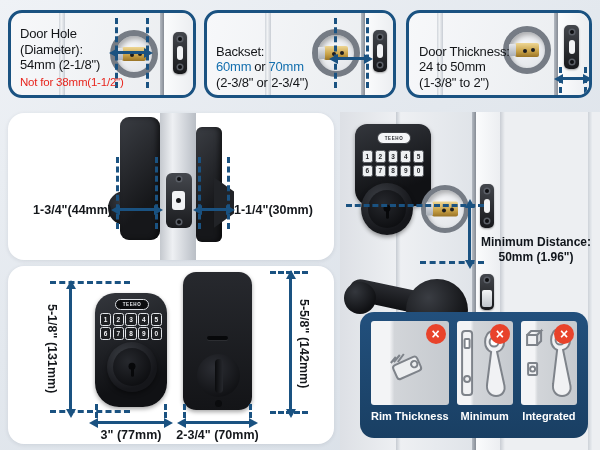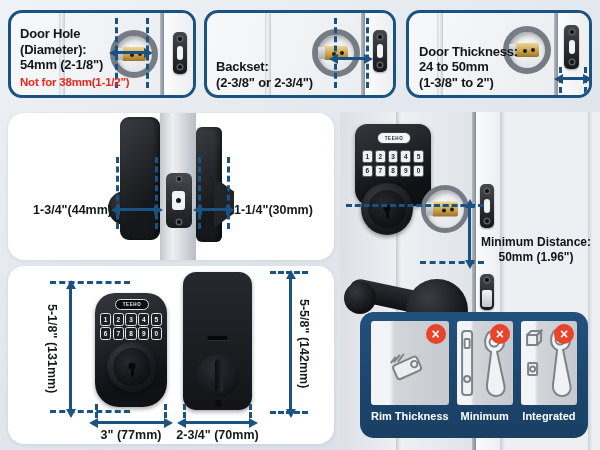--- a/index.html
+++ b/index.html
@@ -32,21 +32,21 @@
   .harrow::before,.harrow::after{content:"";position:absolute;top:50%;width:0;height:0;border:5px solid transparent;}
   .harrow::before{left:-8px;transform:translateY(-50%);border-left:0;border-right:9px solid #1a5281;}
   .harrow::after{right:-8px;transform:translateY(-50%);border-right:0;border-left:9px solid #1a5281;}
   .varrow{position:absolute;width:3px;background:#1a5281;z-index:4;}
   .varrow::before,.varrow::after{content:"";position:absolute;left:50%;width:0;height:0;border:5px solid transparent;}
   .varrow::before{top:-8px;transform:translateX(-50%);border-top:0;border-bottom:9px solid #1a5281;}
   .varrow::after{bottom:-8px;transform:translateX(-50%);border-bottom:0;border-top:9px solid #1a5281;}
   .dimlabel{position:absolute;font-weight:bold;color:#15181c;font-size:12.5px;white-space:nowrap;z-index:5;}
   .vtext{writing-mode:vertical-rl;text-orientation:mixed;display:flex;align-items:center;justify-content:center;}
   
-  .spec-text{position:absolute;z-index:6;font-weight:bold;color:#141619;font-size:13px;line-height:15.5px;letter-spacing:-.2px;}
+  .spec-text{position:absolute;z-index:6;font-weight:normal;color:#141619;font-size:13px;line-height:15.5px;letter-spacing:-.2px;}
   .spec-text .warn{color:#e8251d;font-size:11.5px;margin-top:2px;}
   .blue{color:#136fae;}
   .bk span{margin-right:3px;}
   
   .wpanel{position:absolute;background:#fff;border-radius:16px;box-shadow:0 1px 4px rgba(30,40,60,.10);z-index:2;}
   
   .body-dark{position:absolute;background:linear-gradient(135deg,#3a3d43,#16171a 70%);border-radius:9px;box-shadow:inset -3px 0 5px rgba(0,0,0,.5);}
   .kbody{position:absolute;background:linear-gradient(160deg,#34373d,#101114 75%);border-radius:12px 12px 16px 16px;box-shadow:0 2px 4px rgba(0,0,0,.35);}
   .logo{position:absolute;border-radius:10px;display:flex;align-items:center;justify-content:center;
     font-weight:bold;font-size:4.5px;letter-spacing:.6px;}
@@ -116,20 +116,23 @@
     <div class="fplate" style="left:166px;top:17px;width:14px;height:42px;">
       <div class="slot"></div>
       <div class="screw" style="top:5px;"></div>
       <div class="screw" style="bottom:5px;"></div>
     </div>
     <div class="dashv" style="left:127px;top:5px;height:70px;"></div>
     <div class="dashv" style="left:159px;top:5px;height:70px;"></div>
     <div class="harrow" style="left:130px;top:44px;width:28px;"></div>
     <div class="spec-text" style="left:9px;bottom:5px;">
       <div>Backset:</div>
+      <div class="bk">
+        <span class="blue">60mm</span><span>or</span><span class="blue">70mm</span>
+      </div>
       <div>(2-3/8" or 2-3/4")</div>
     </div>
   </div>
 
   <div class="spec-panel" style="left:406px;width:186px;">
     <div class="groove" style="left:28px;"></div>
     <div class="edgegap" style="left:145px;"></div>
     <div class="edgestrip" style="left:149px;"></div>
     <div class="hole" style="left:94px;top:13px;width:48px;height:48px;">
       <div class="latch" style="width:24px;height:14px;"></div>

